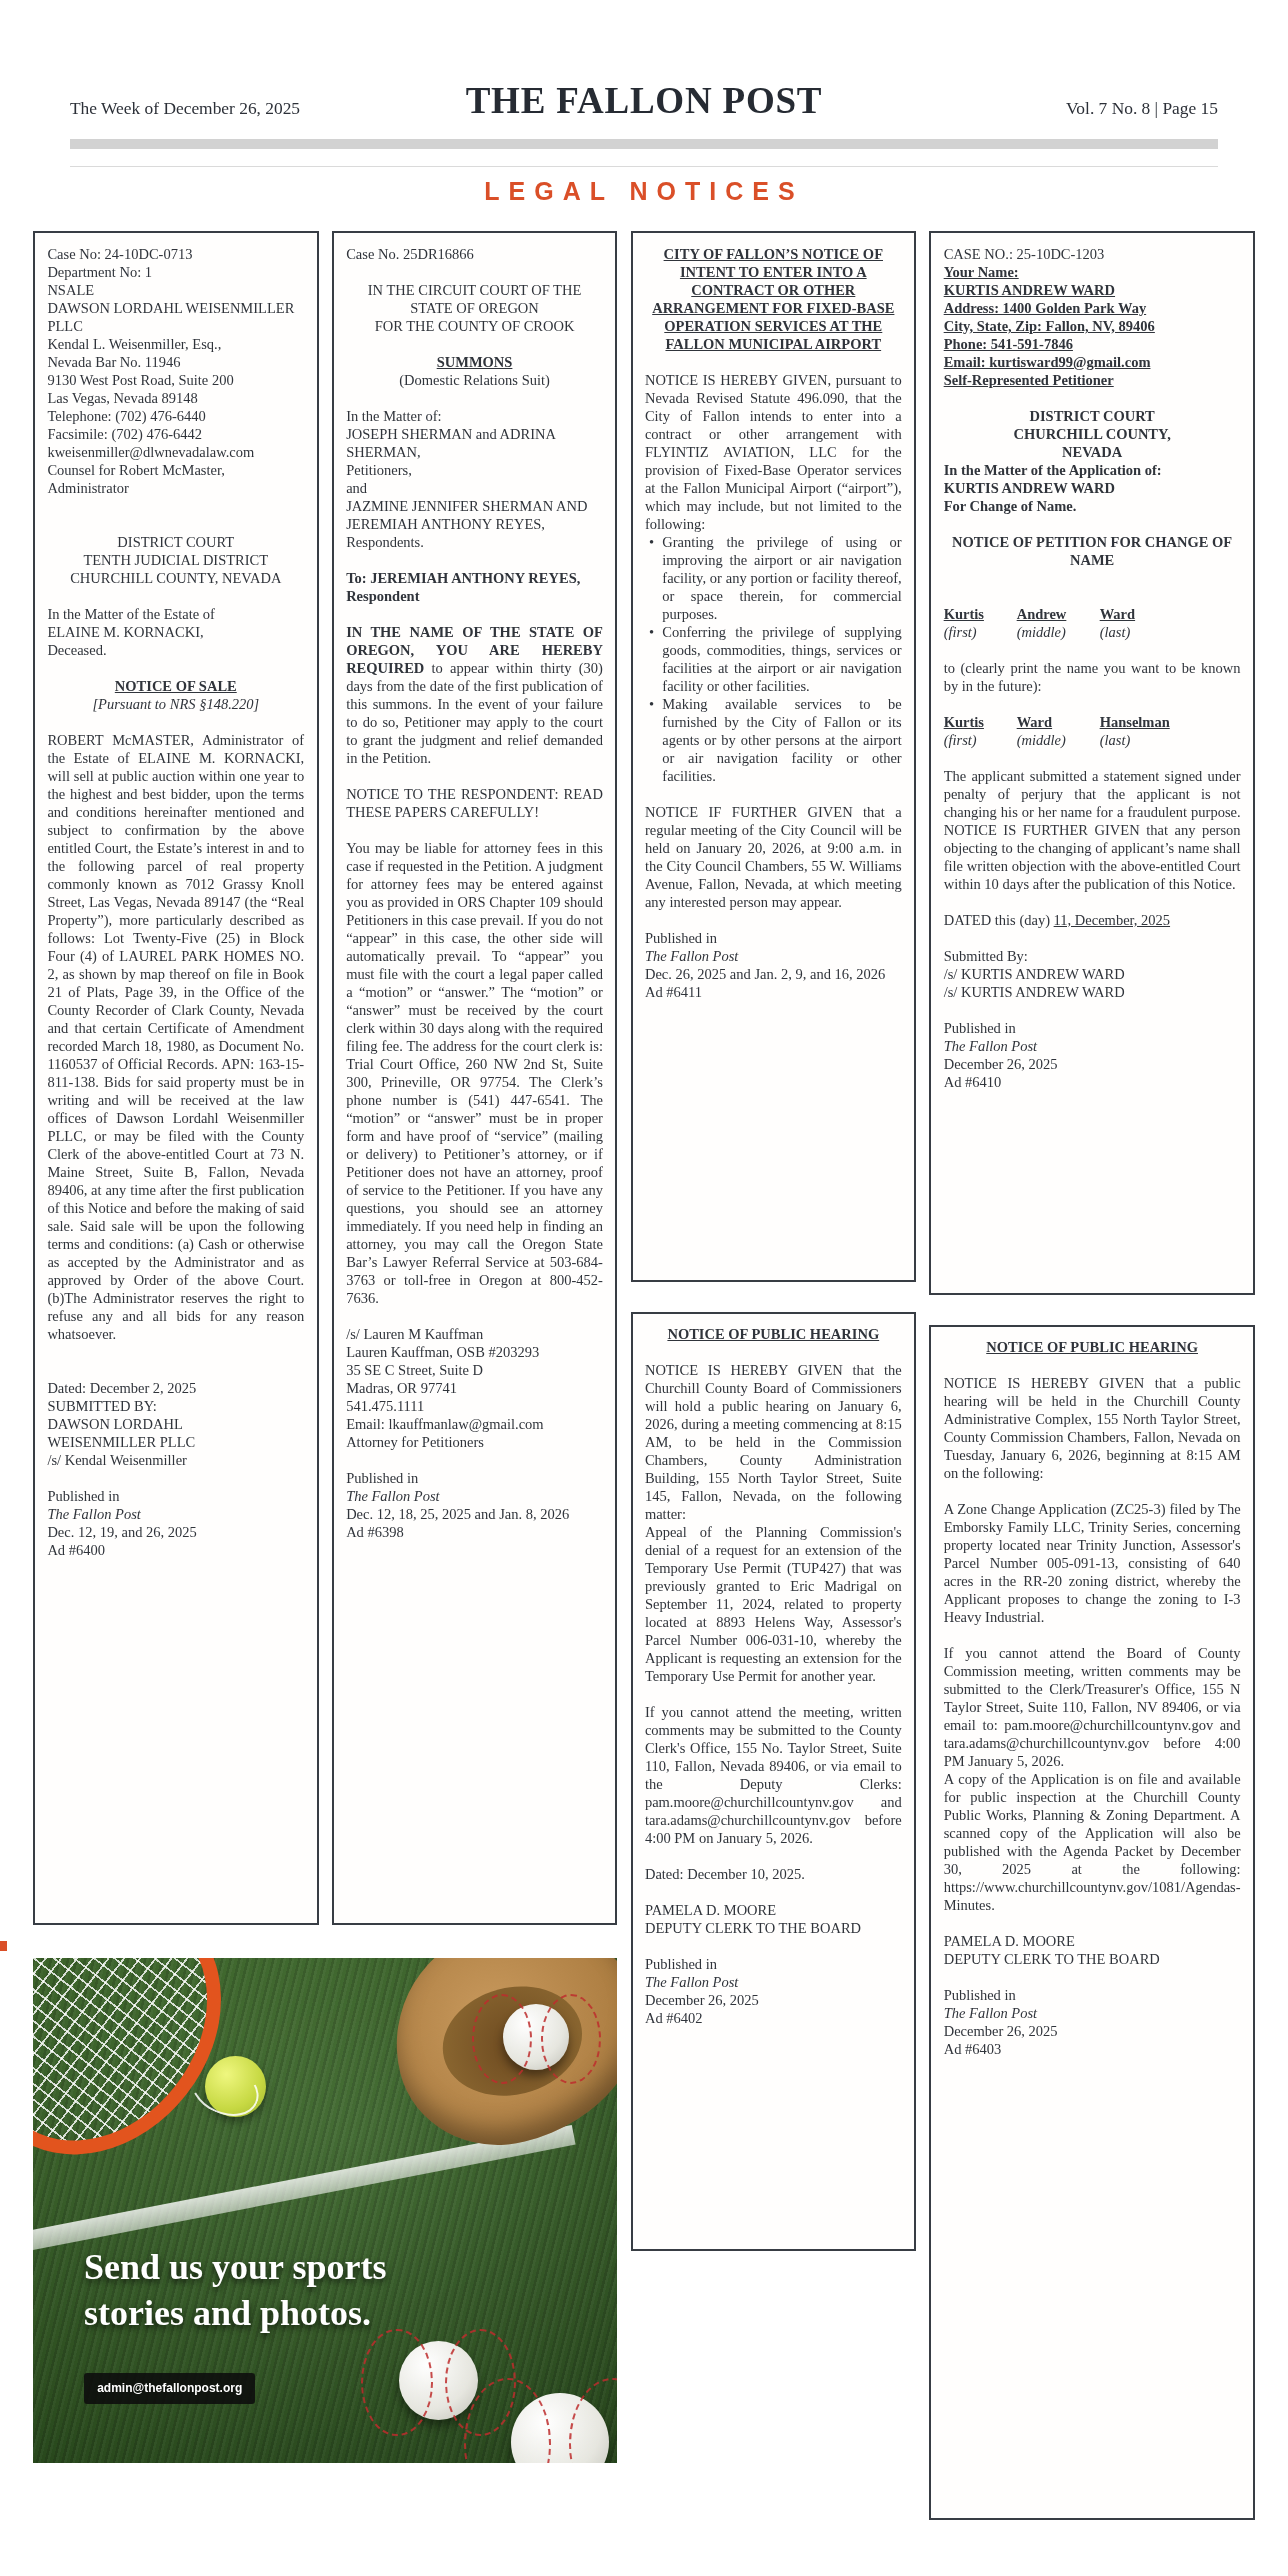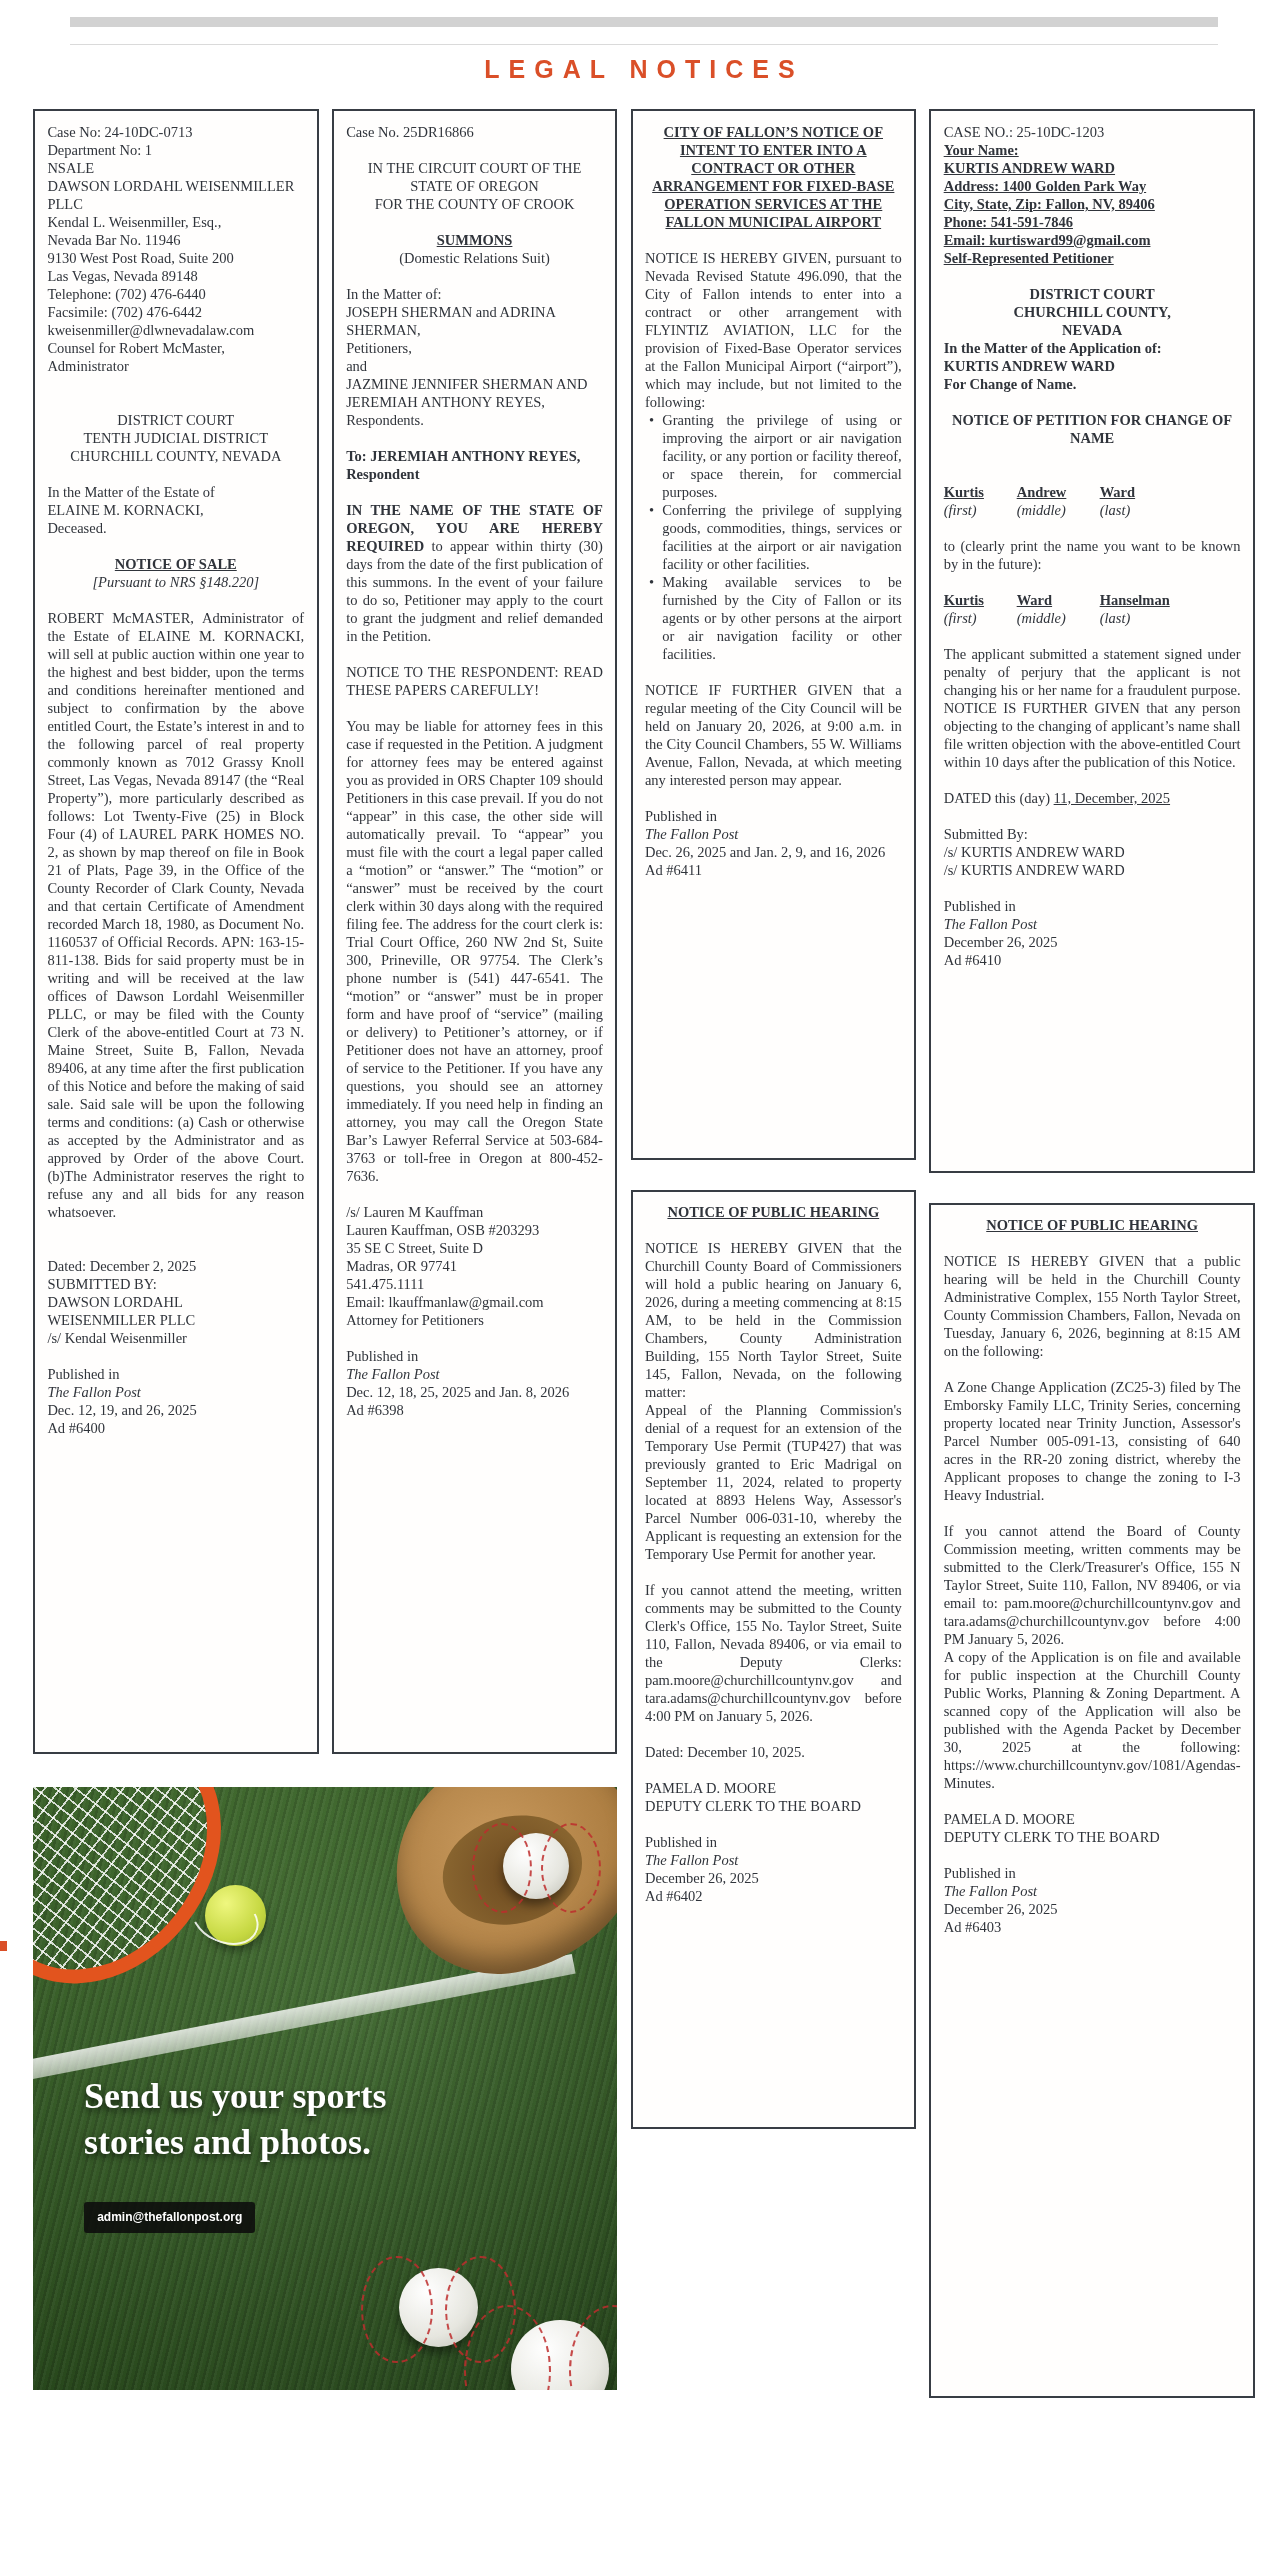--- a/index.html
+++ b/index.html
@@ -41,21 +41,21 @@
   .italic{font-style:italic;}
   .u{text-decoration:underline;}
   .t-bl{position:relative;padding-left:17.4px;text-align:justify;}
   .t-bl::before{content:"\2022";position:absolute;left:4.1px;}
   .t-nr{display:flex;}
   .nr-c{width:83px;}
   .nr-c:nth-child(1){width:73px;}
   .nr-c:nth-child(3){width:auto;}
 
   
-  .ad{grid-column:1/3;grid-row:2;position:relative;height:603px;overflow:hidden;
+  .ad{grid-column:1/3;grid-row:2;position:relative;height:505px;overflow:hidden;
       background:
         radial-gradient(130% 120% at 55% 35%, rgba(255,255,255,0.10), rgba(0,0,0,0.30)),
         repeating-linear-gradient(104deg, rgba(0,0,0,0.14) 0 2.5px, rgba(255,255,255,0.04) 2.5px 5px, transparent 5px 8.3px),
         linear-gradient(160deg,#3a6b24 0%,#2e5a1d 45%,#254c17 100%);}
   .chalk{position:absolute;left:-33px;top:222px;width:579px;height:20px;
       background:linear-gradient(rgba(255,255,255,0.95),rgba(255,255,255,0.65));
       transform:rotate(-11deg);opacity:.85;}
   .racket{position:absolute;left:-45px;top:-70px;width:194px;height:248px;border:14px solid #e2541e;
       border-radius:50%;transform:rotate(38deg);
       background:repeating-linear-gradient(0deg,rgba(255,255,255,.8) 0 1.7px,transparent 1.7px 12.4px),
@@ -87,20 +87,25 @@
   .ad-email{position:absolute;left:51px;top:415px;background:rgba(12,12,12,.88);color:#ffffff;
       font-family:"Liberation Sans",sans-serif;font-weight:700;font-size:12px;padding:8.3px 13.2px;border-radius:3.3px;}
 
   .edge-mark{position:absolute;left:0;top:1941px;width:7.4px;height:10px;background:#DA4F28;}
 </style>
 </head>
 <body>
 
 <div class="page">
 
+  <div class="hdr">
+    <span class="hdr-side hdr-left">The Week of December 26, 2025</span>
+    <div class="masthead">THE FALLON POST</div>
+    <span class="hdr-side hdr-right">Vol. 7 No. 8  |  Page 15</span>
+  </div>
   <div class="rule-bar"></div>
   <div class="rule-thin"></div>
 
   <div class="section-title">LEGAL NOTICES</div>
 
   <div class="cols">
 
     <section class="notice n-estate">
         <div class="t-l">Case No: 24-10DC-0713</div>
         <div class="t-l">Department No: 1</div>

